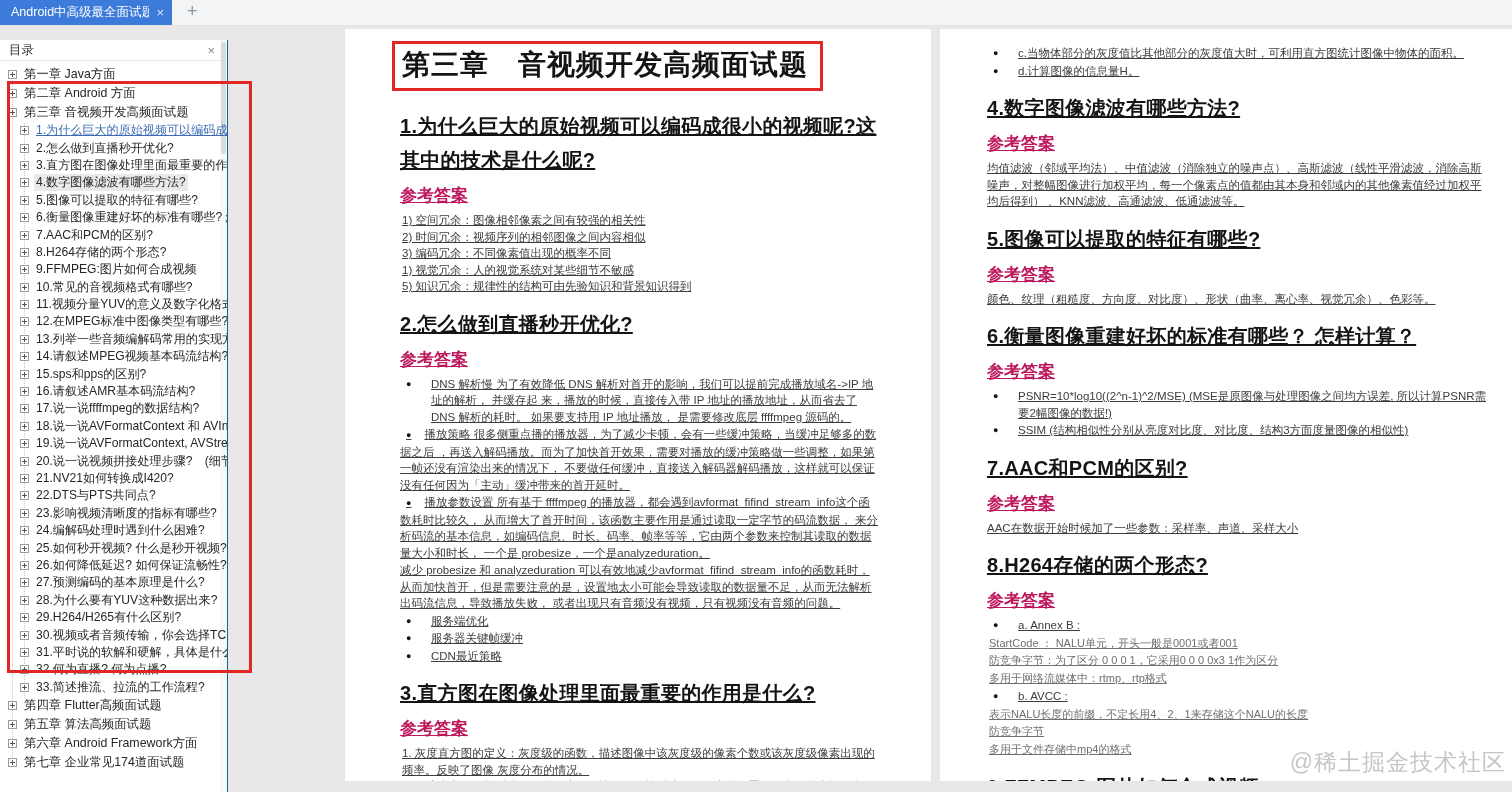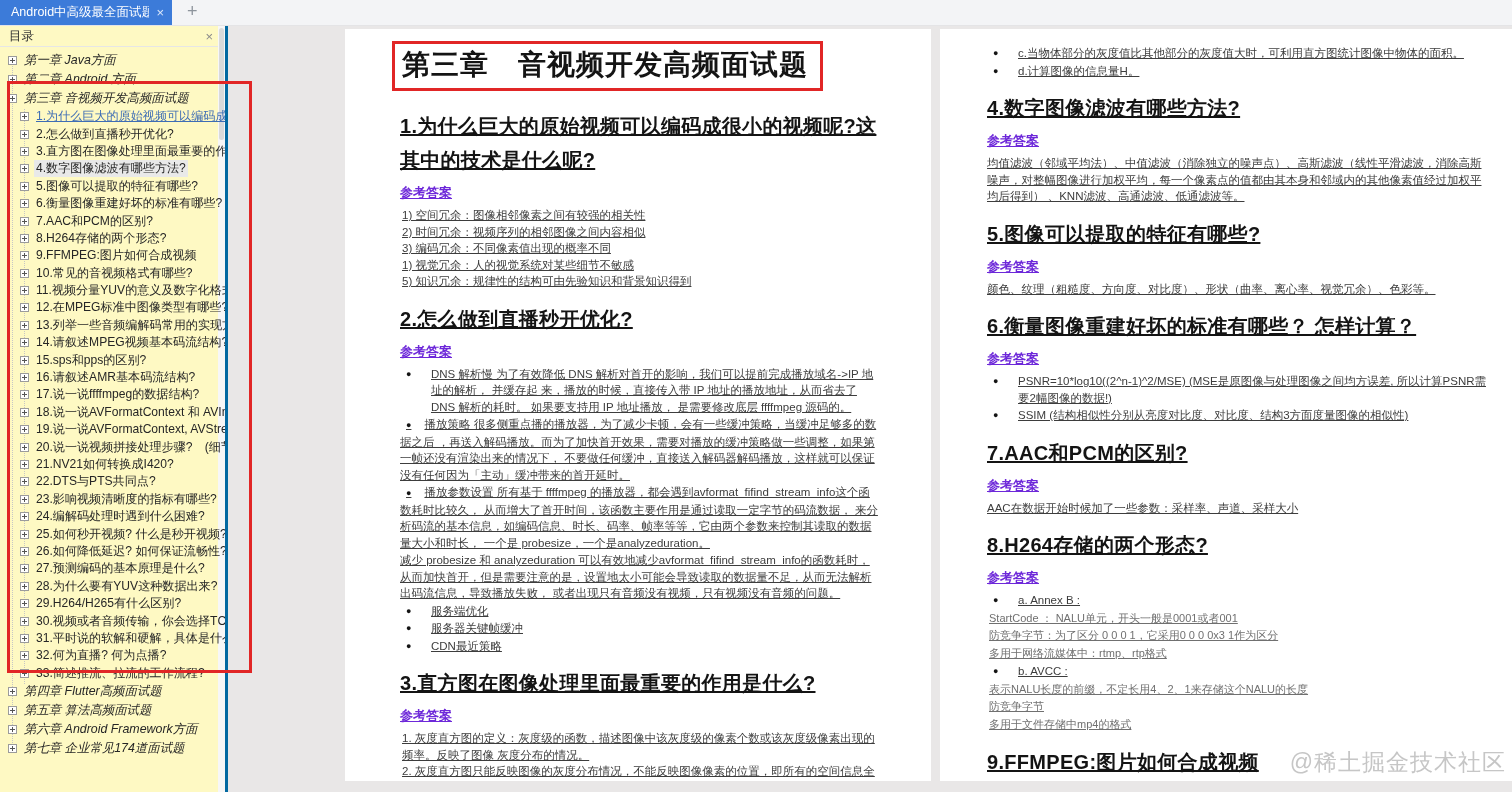--- a/index.html
+++ b/index.html
@@ -25,36 +25,36 @@
   }
   .tab-label { white-space:nowrap; overflow:hidden; max-width:140px; }
   .tab-close { margin-left:7px; color:#dce8fa; font-size:13px; line-height:1; }
   .newtab {
     color:#8d949c; font-size:18px; line-height:1; margin:0 0 5px 15px;
     font-weight:400;
   }
 
   
   .sidebar {
-    position:absolute; top:26px; left:0; width:228px; bottom:0;
-    background:#fef9c3; border-right:3px solid #0369a1;
+    position:absolute; top:40px; left:0; width:228px; bottom:0;
+    background:#ffffff; border-right:1px solid #0369a1;
   }
   .sb-head {
     height:21px; display:flex; justify-content:space-between; align-items:center;
     padding:0 12px 0 9px; border-bottom:1px solid #e6e6e6;
     font-size:12.5px; color:#333;
   }
   .sb-close { color:#8a8a8a; font-size:13px; }
   .tree { position:relative; padding-top:4px; color:#262626; }
   .guide { position:absolute; border-left:1px dotted #c6c6c6; z-index:0; }
   .guide.g-ch  { left:12px; top:10px;  height:696px; }
   .guide.g-sub { left:24px; top:62px;  height:575px; }
   .row { position:relative; z-index:1; display:flex; align-items:center;
          white-space:nowrap; overflow:hidden; }
-  .row.chapter { padding-left:8px;  height:19px; font-size:12.4px;font-style:italic; }
+  .row.chapter { padding-left:8px;  height:19px; font-size:12.4px; }
   .row.sub     { padding-left:20px; height:17.4px; font-size:12.1px; }
   .exp-icon {
     flex:0 0 9px; width:9px; height:9px; border:1px solid #9b9b9b;
     background:#fff; margin-right:5px; position:relative;
   }
   .exp-icon::before, .exp-icon::after { content:""; position:absolute; background:#555; }
   .exp-icon::before { left:1px; right:1px; top:3px; height:1px; }
   .exp-icon::after  { top:1px; bottom:1px; left:3px; width:1px; }
   .row .label { overflow:hidden; white-space:nowrap; padding:0 2px; }
   .row.link .label { color:var(--link-blue,#3e6db5); text-decoration:underline; }
@@ -79,21 +79,21 @@
 
   .chapter-box {
     display:inline-block; border:3px solid var(--annotation-red,#e12626);
     margin:1px 0 6px -8px; padding:2px 12px 4px 7px;
   }
   .chapter-box span { font-size:28px; font-weight:bold; color:#141414; letter-spacing:1px; }
 
   .blk { color:#3d3d3d;text-decoration:underline; }
   .blk.q   { font-size:20px; font-weight:bold; color:#141414;
              line-height:34px; margin:12px 0 3px; letter-spacing:.3px; }
-  .blk.ref { font-size:13px; font-weight:bold; color:#6d28d9; margin:7px 0 5px; }
+  .blk.ref { font-size:17px; font-weight:bold; color:#be185d; margin:7px 0 5px; }
   .blk.li  { font-size:11.5px; line-height:16.5px; margin:0; padding-left:2px; }
   .blk.para{ font-size:11.5px; line-height:16.5px; margin:0; }
   .blk.bullet {
     font-size:11.5px; line-height:16.5px; position:relative;
     padding-left:31px; margin:1px 0;
   }
   .blk.bullet::before {
     content:"●"; position:absolute; left:6px; top:0;
     font-size:9px; line-height:16.5px; color:#141414;
   }

